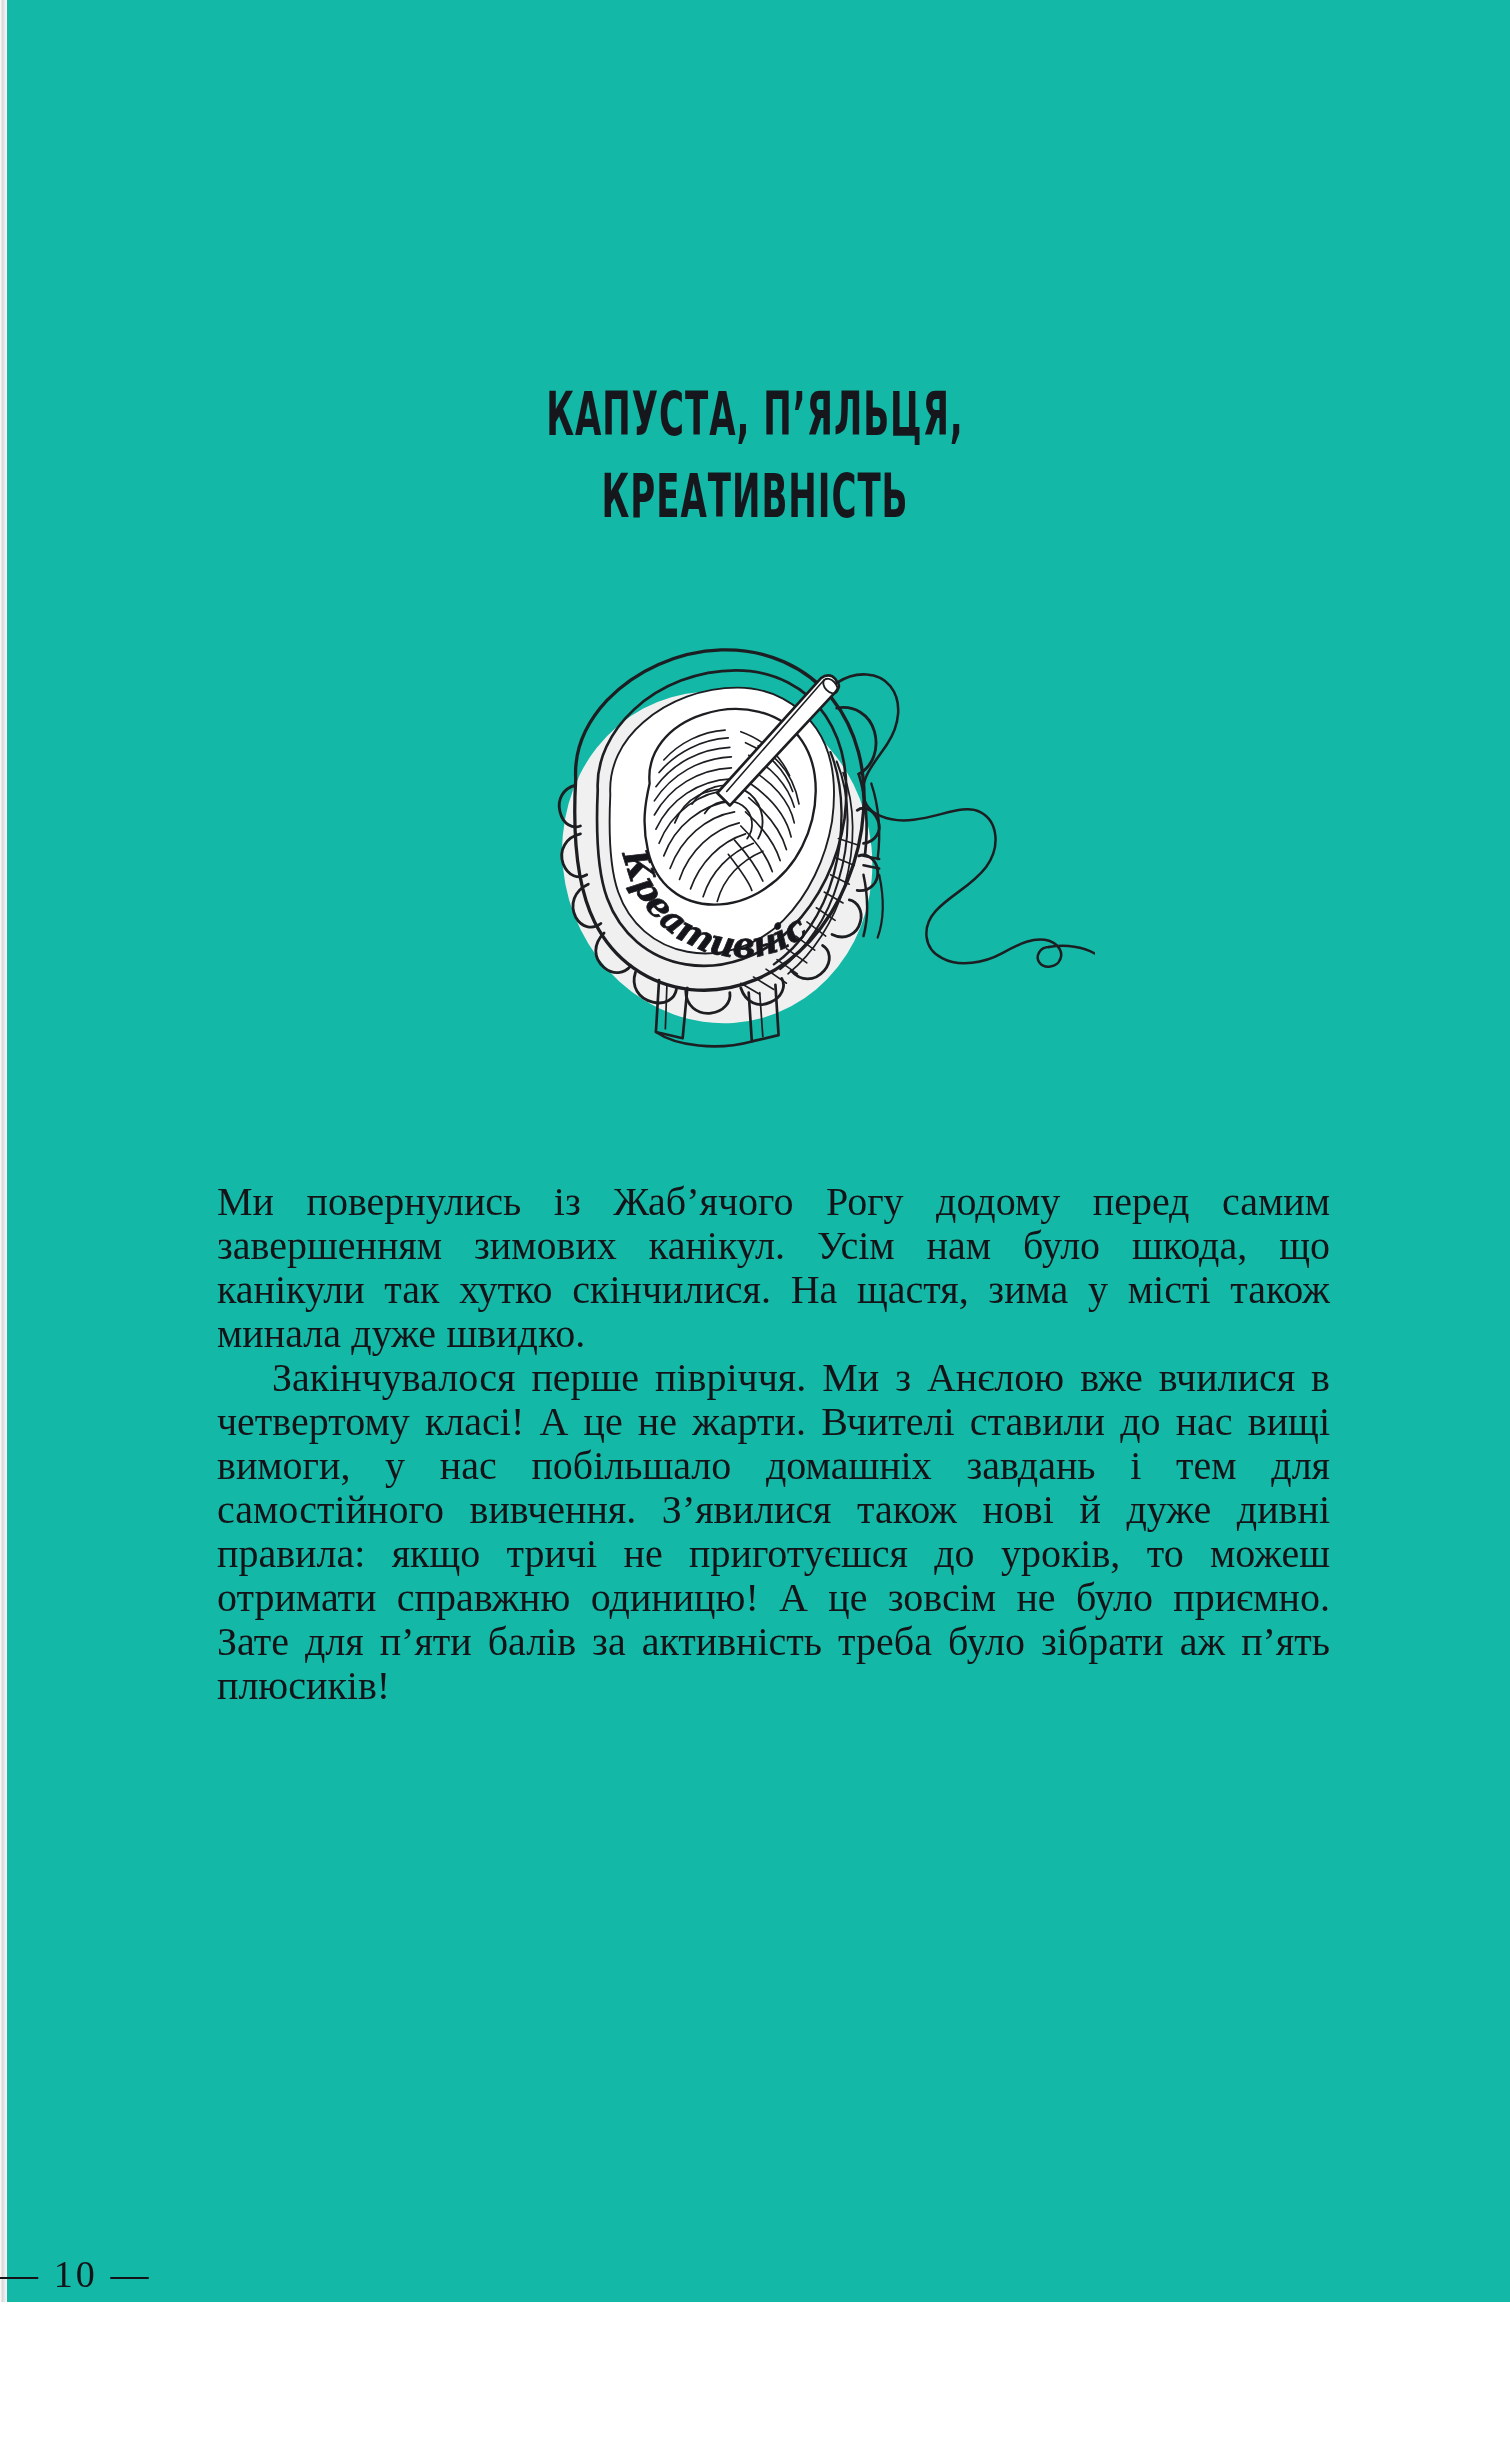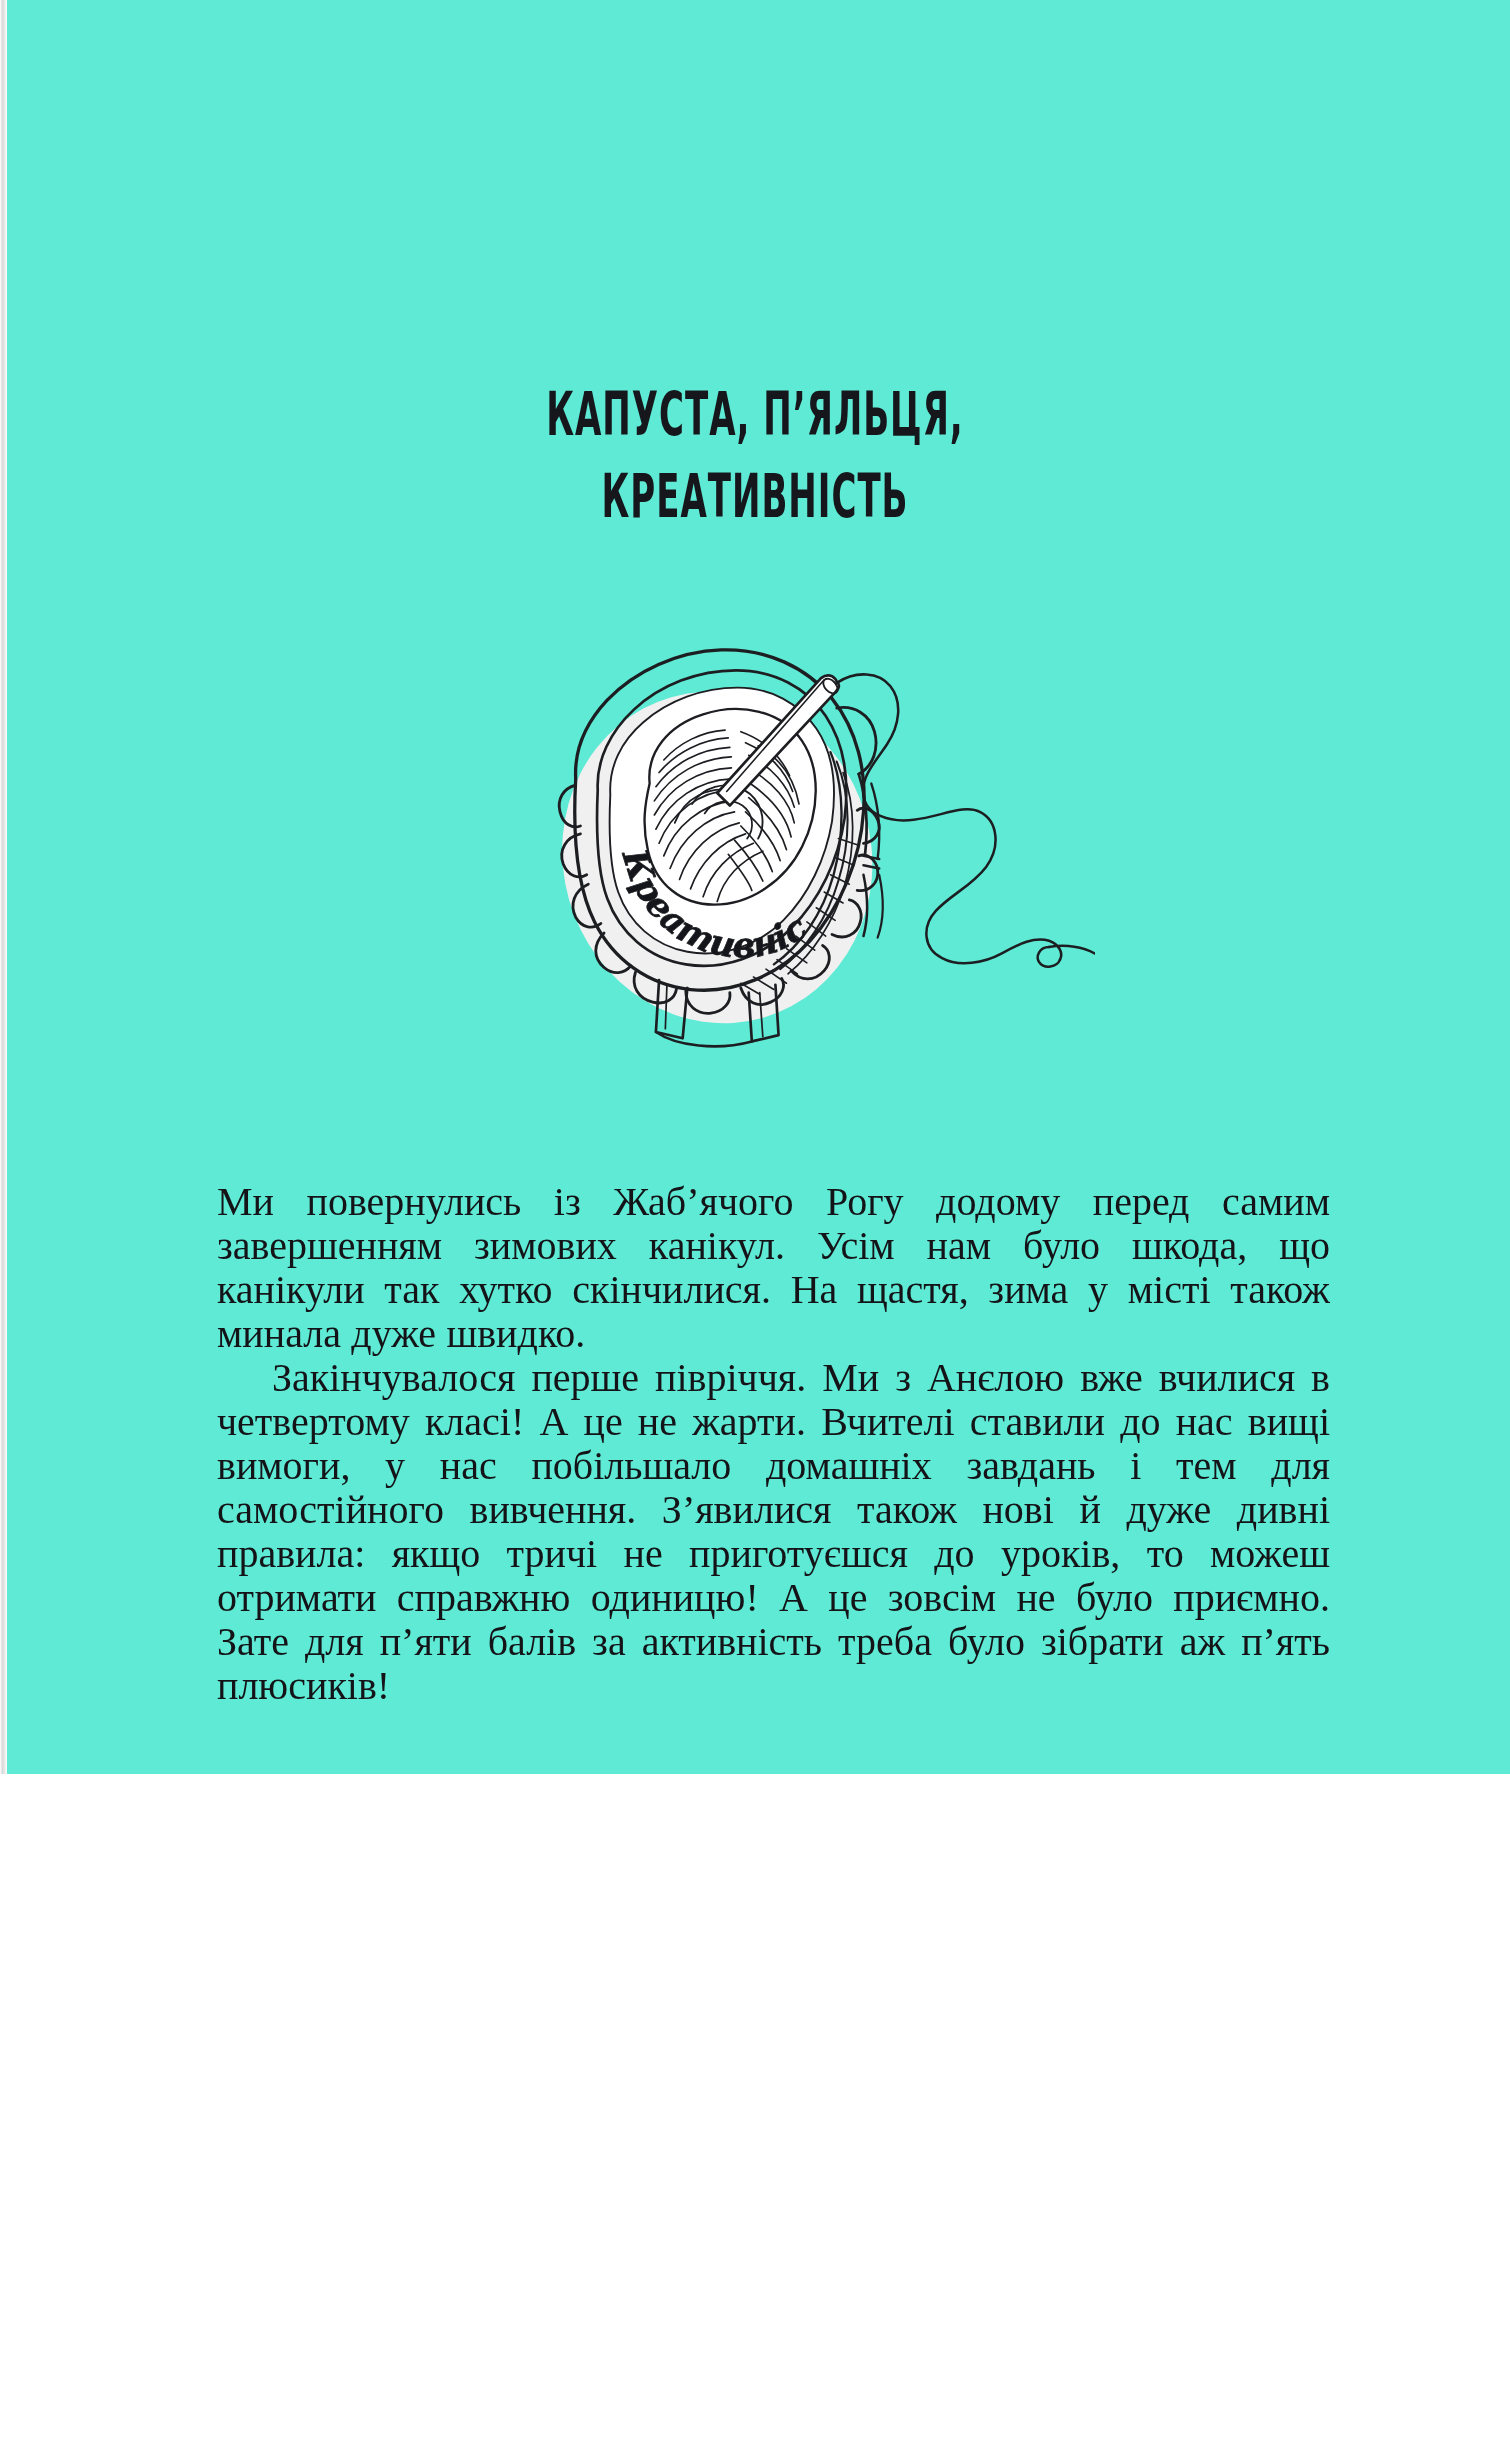--- a/index.html
+++ b/index.html
@@ -8,22 +8,22 @@
     background: #ffffff;
   }
   body {
     font-family: "Liberation Serif", "DejaVu Serif", serif;
     color: #1a1a1a;
   }
 
   .page {
     position: relative;
     width: 1510px;
-    height: 1774px;
-    background: #5eead4;
+    height: 2302px;
+    background: #14b8a6;
     overflow: hidden;
     box-sizing: border-box;
   }
 
   
   .page-edge-strip {
     position: absolute;
     left: 0;
     top: 0;
     width: 7px;

